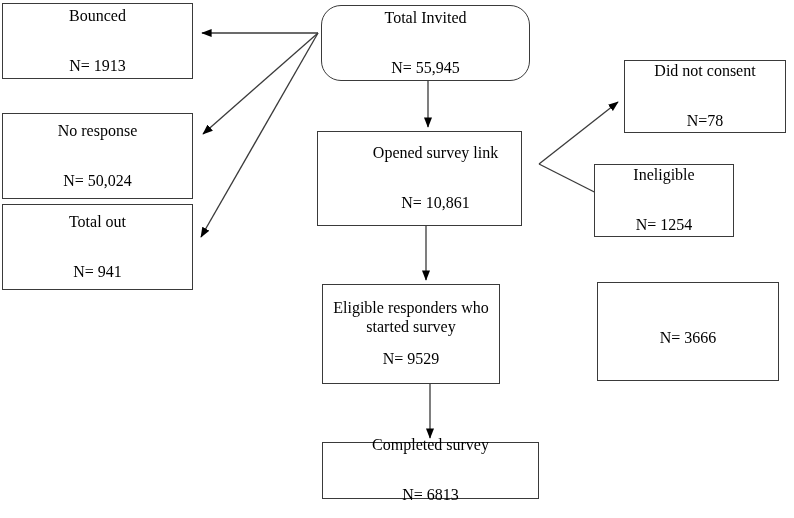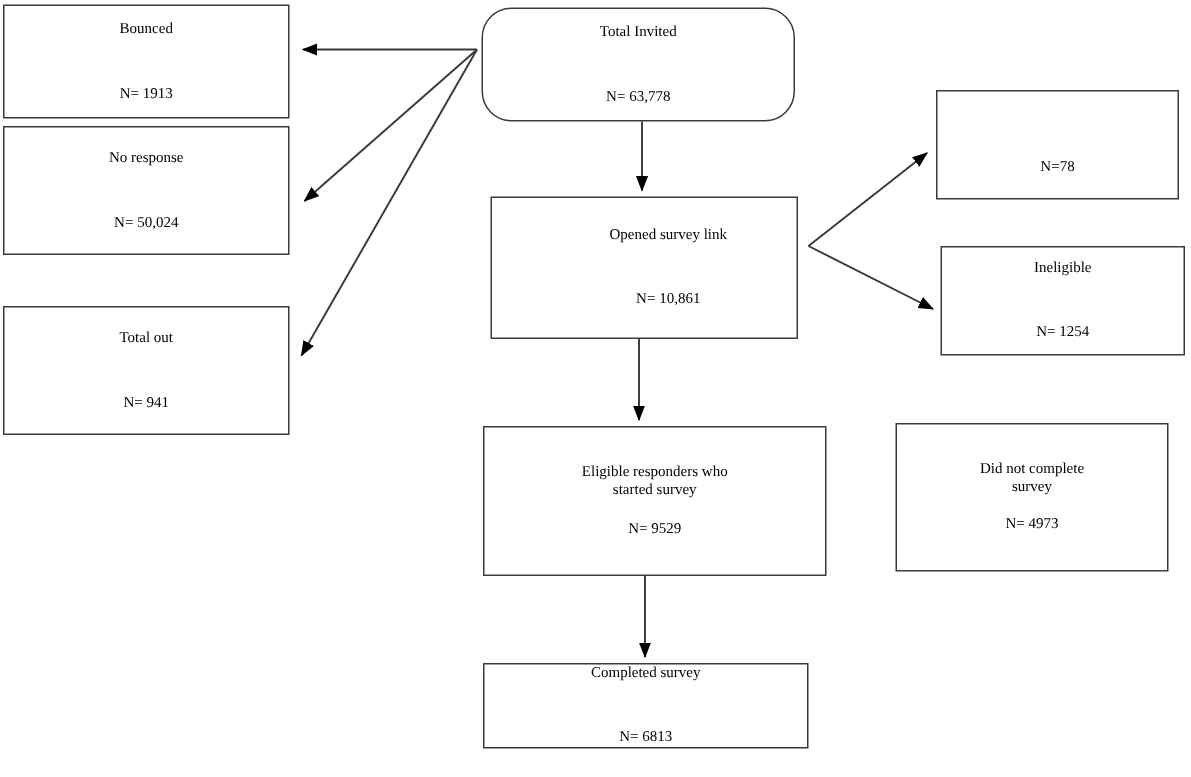--- a/index.html
+++ b/index.html
@@ -27,21 +27,21 @@
     position: absolute;
     box-sizing: border-box;
     border: 1px solid #3a3a3a;
     background: #ffffff;
     display: flex;
     flex-direction: column;
     align-items: center;
     justify-content: center;
     text-align: center;
     color: #000000;
-    font-size: 10px;
+    font-size: 16px;
     line-height: 1.18;
     padding: 2px 4px;
   }
   .node .lbl {
     display: block;
     white-space: pre-line;
   }
   .node .cnt {
     display: block;
     margin-top: 31px;
@@ -69,54 +69,53 @@
         <path d="M 318 33 L 203 134" marker-end="url(#arrowhead)"></path>
         <path d="M 318 33 L 201 237" marker-end="url(#arrowhead)"></path>
         <path d="M 539 164 L 618 102" marker-end="url(#arrowhead)"></path>
         <path d="M 539 164 L 622 206" marker-end="url(#arrowhead)"></path>
       </g>
   </svg>
 
   <div id="node-layer">
       <div class="node" style="left: 321px; top: 5px; width: 209px; height: 76px; border-color: rgb(58, 58, 58); border-radius: 20px;">
         <span class="lbl">Total Invited</span>
-        <span class="cnt">N= 63,778</span>
+        <span class="cnt">N= 55,945</span>
       </div>
-      <div class="node" style="left: 327px; top: 131px; width: 205px; height: 95px; border-color: rgb(58, 58, 58); padding-left: 36px;">
+      <div class="node" style="left: 317px; top: 131px; width: 205px; height: 95px; border-color: rgb(58, 58, 58); padding-left: 36px;">
         <span class="lbl">Opened survey link</span>
         <span class="cnt">N= 10,861</span>
       </div>
-      <div class="node tight" style="left: 322px; top: 284px; width: 229px; height: 100px; border-color: rgb(58, 58, 58);">
+      <div class="node tight" style="left: 322px; top: 284px; width: 178px; height: 100px; border-color: rgb(58, 58, 58);">
         <span class="lbl">Eligible responders who
 started survey</span>
         <span class="cnt">N= 9529</span>
       </div>
       <div class="node" style="left: 322px; top: 442px; width: 217px; height: 57px; border-color: rgb(58, 58, 58);">
         <span class="lbl">Completed survey</span>
         <span class="cnt">N= 6813</span>
       </div>
       <div class="node" style="left: 2px; top: 3px; width: 191px; height: 76px; border-color: rgb(58, 58, 58);">
         <span class="lbl">Bounced</span>
         <span class="cnt">N= 1913</span>
       </div>
-      <div class="node" style="left: 2px; top: 84px; width: 191px; height: 86px; border-color: rgb(58, 58, 58); align-items: center;">
+      <div class="node" style="left: 2px; top: 113px; width: 191px; height: 86px; border-color: rgb(58, 58, 58); align-items: center;">
         <span class="lbl">No response</span>
         <span class="cnt">N= 50,024</span>
       </div>
       <div class="node" style="left: 2px; top: 204px; width: 191px; height: 86px; border-color: rgb(58, 58, 58);">
         <span class="lbl">Total out</span>
         <span class="cnt">N= 941</span>
       </div>
       <div class="node" style="left: 624px; top: 60px; width: 162px; height: 73px; border-color: rgb(58, 58, 58);">
+        <span class="lbl">Did not consent</span>
         <span class="cnt">N=78</span>
       </div>
-      <div class="node" style="left: 627px; top: 164px; width: 163px; height: 73px; border-color: rgb(58, 58, 58);">
+      <div class="node" style="left: 594px; top: 164px; width: 140px; height: 73px; border-color: rgb(58, 58, 58);">
         <span class="lbl">Ineligible</span>
         <span class="cnt">N= 1254</span>
       </div>
       <div class="node tight" style="left: 597px; top: 282px; width: 182px; height: 99px; border-color: rgb(58, 58, 58);">
-        <span class="lbl">Did not complete
-survey</span>
-        <span class="cnt">N= 4973</span>
+        <span class="cnt">N= 3666</span>
       </div>
     </div>
 
 </div>
 
 </body></html>

